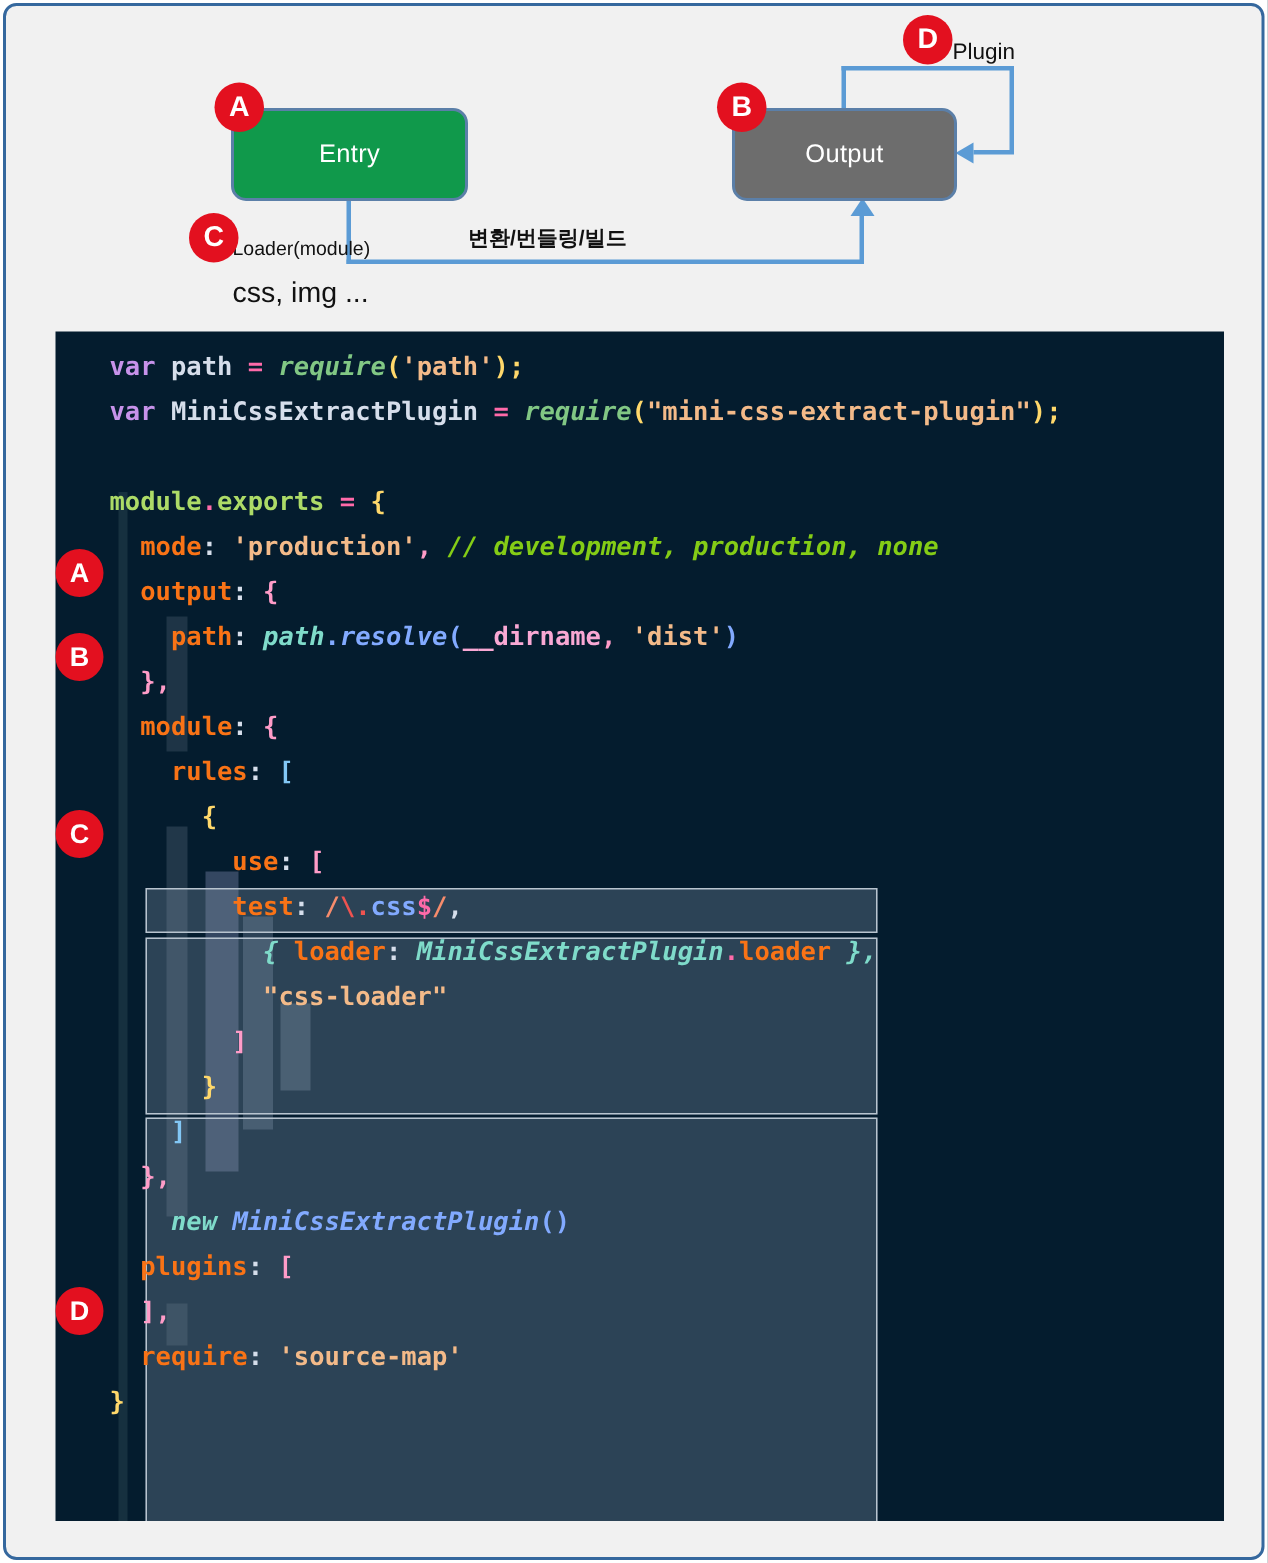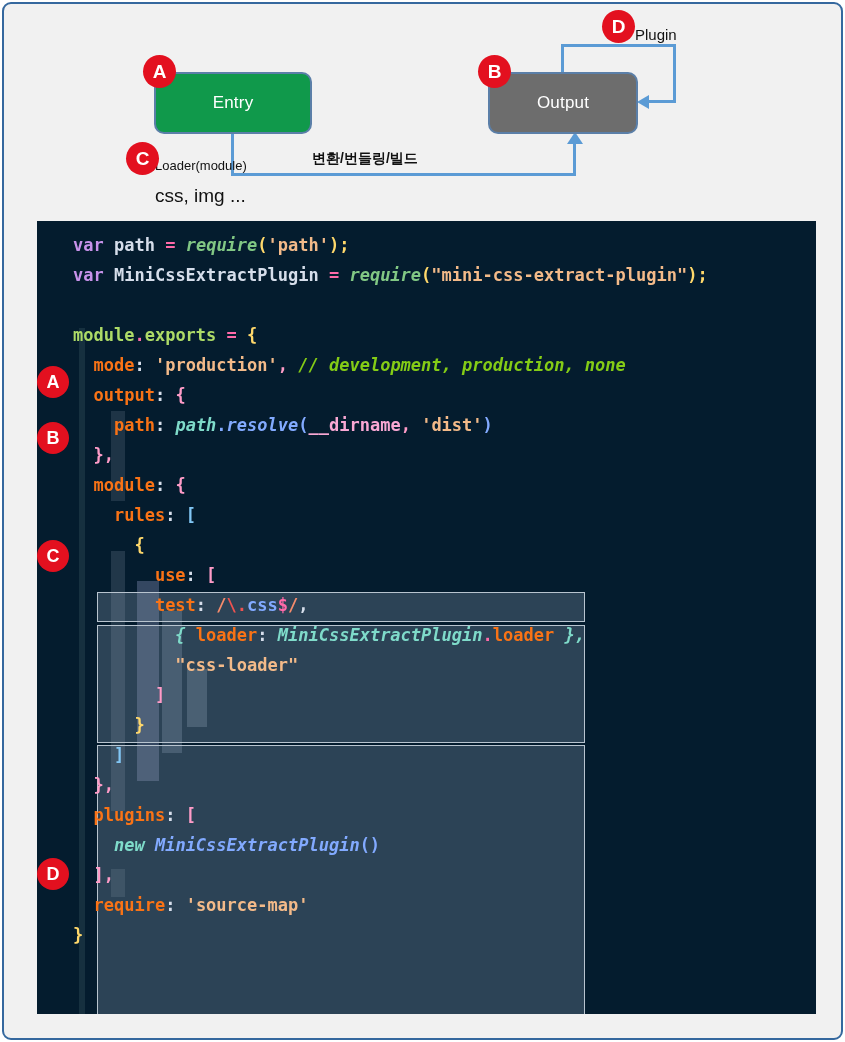--- a/index.html
+++ b/index.html
@@ -276,22 +276,22 @@
         <div class="cl">    <span class="t-prop">rules</span><span class="t-var">:</span> <span class="t-brack">[</span></div>
         <div class="cl">      <span class="t-brace">{</span></div>
         <div class="cl">        <span class="t-prop">use</span><span class="t-var">:</span> <span class="t-brackp">[</span></div>
         <div class="cl">        <span class="t-prop">test</span><span class="t-var">:</span> <span class="t-re1">/</span><span class="t-re2">\.</span><span class="t-re3">css</span><span class="t-re4">$</span><span class="t-re1">/</span><span class="t-var">,</span></div>
         <div class="cl">          <span class="t-ital">{</span> <span class="t-prop">loader</span><span class="t-var">:</span> <span class="t-ital">MiniCssExtractPlugin</span><span class="t-re4">.</span><span class="t-prop">loader</span> <span class="t-ital">},</span></div>
         <div class="cl">          <span class="t-str">"css-loader"</span></div>
         <div class="cl">        <span class="t-brace2">]</span></div>
         <div class="cl">      <span class="t-brace">}</span></div>
         <div class="cl">    <span class="t-brack">]</span></div>
         <div class="cl">  <span class="t-brace2">},</span></div>
+        <div class="cl">    <span class="t-ital">new</span> <span class="t-cls">MiniCssExtractPlugin</span><span class="t-re3">()</span></div>
         <div class="cl">  <span class="t-prop">plugins</span><span class="t-var">:</span> <span class="t-brackp">[</span></div>
-        <div class="cl">    <span class="t-ital">new</span> <span class="t-cls">MiniCssExtractPlugin</span><span class="t-re3">()</span></div>
         <div class="cl">  <span class="t-brackp">],</span></div>
         <div class="cl">  <span class="t-prop">require</span><span class="t-var">:</span> <span class="t-str">'source-map'</span></div>
         <div class="cl"><span class="t-brace">}</span></div>
       </div>
 
     </div>
 
     <div class="cbadge" id="badge-a-code">
       <span>A</span>
     </div>

